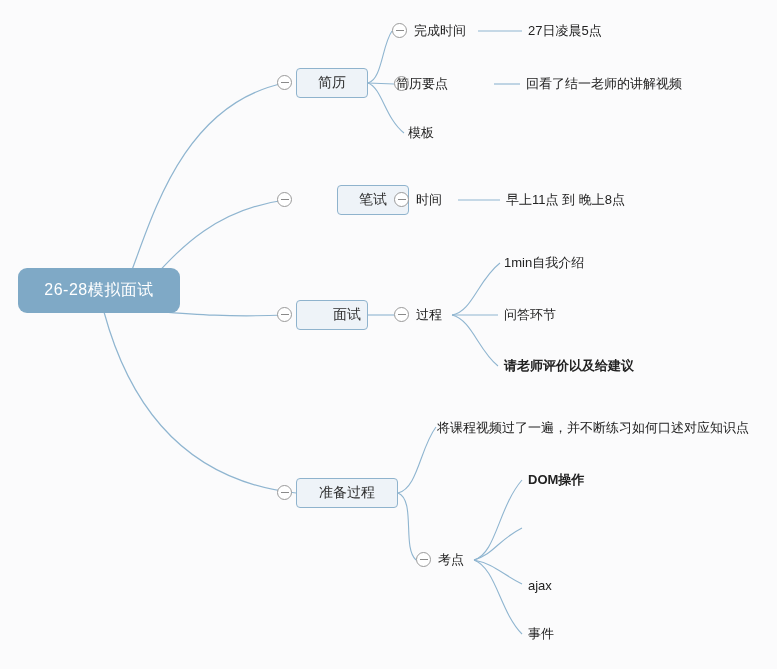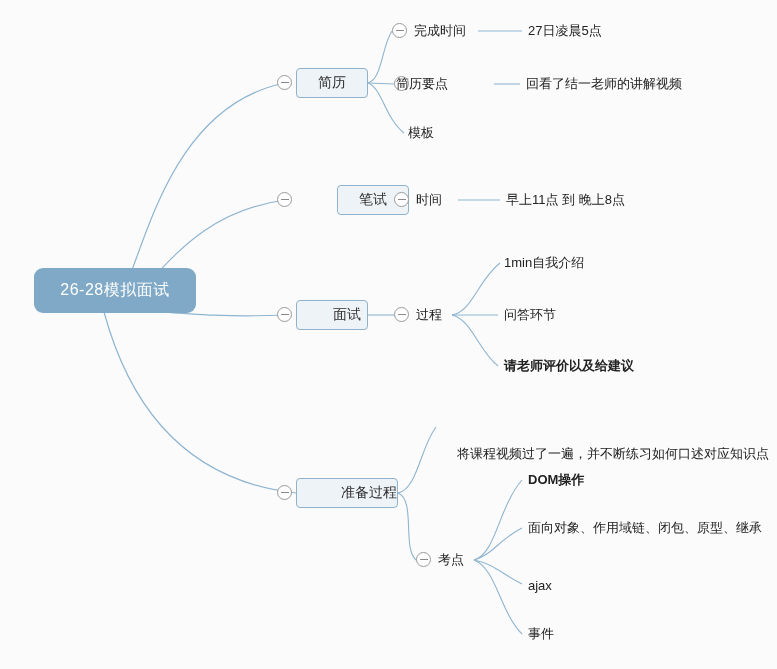--- a/index.html
+++ b/index.html
@@ -39,21 +39,20 @@
     width: 162px;
     height: 45px;
     background: #7fa9c6;
     border-radius: 9px;
     color: #ffffff;
     font-size: 16px;
     display: flex;
     align-items: center;
     justify-content: center;
     letter-spacing: 0.5px;
-    margin-left: 16px;
   }
   
   .box-node {
     background: #eef3f8;
     border: 1px solid #8fb3cd;
     border-radius: 4px;
     color: #2e2e2e;
     font-size: 14px;
     display: flex;
     align-items: center;
@@ -186,39 +185,36 @@
     <span>1min自我介绍</span>
   </div>
   <div class="node text-node" style="left:504px; top:305px;">
     <span>问答环节</span>
   </div>
   <div class="node text-node" style="left:504px; top:356px;font-weight:bold;">
     <span>请老师评价以及给建议</span>
   </div>
 
   <div class="collapse-icon" style="left:277px; top:485px;"></div>
-  <div class="node box-node" style="left:296px; top:478px; width:102px;justify-content:flex-end;">
+  <div class="node box-node" style="left:296px; top:478px; width:102px;">
     <span>准备过程</span>
   </div>
 
-  <div class="node text-node" style="left:457px; top:418px;margin-top:26px;">
+  <div class="node text-node" style="left:437px; top:418px;">
     <span>将课程视频过了一遍，并不断练习如何口述对应知识点</span>
   </div>
 
   <div class="collapse-icon" style="left:416px; top:552px;"></div>
   <div class="node text-node" style="left:438px; top:550px;">
     <span>考点</span>
   </div>
 
   <div class="node text-node" style="left:528px; top:470px;font-weight:bold;">
     <span>DOM操作</span>
   </div>
-  <div class="node text-node" style="left:528px; top:518px;">
-    <span>面向对象、作用域链、闭包、原型、继承</span>
-  </div>
   <div class="node text-node" style="left:528px; top:575px;">
     <span>ajax</span>
   </div>
   <div class="node text-node" style="left:528px; top:624px;">
     <span>事件</span>
   </div>
 
 </div>
 
 </body></html>

